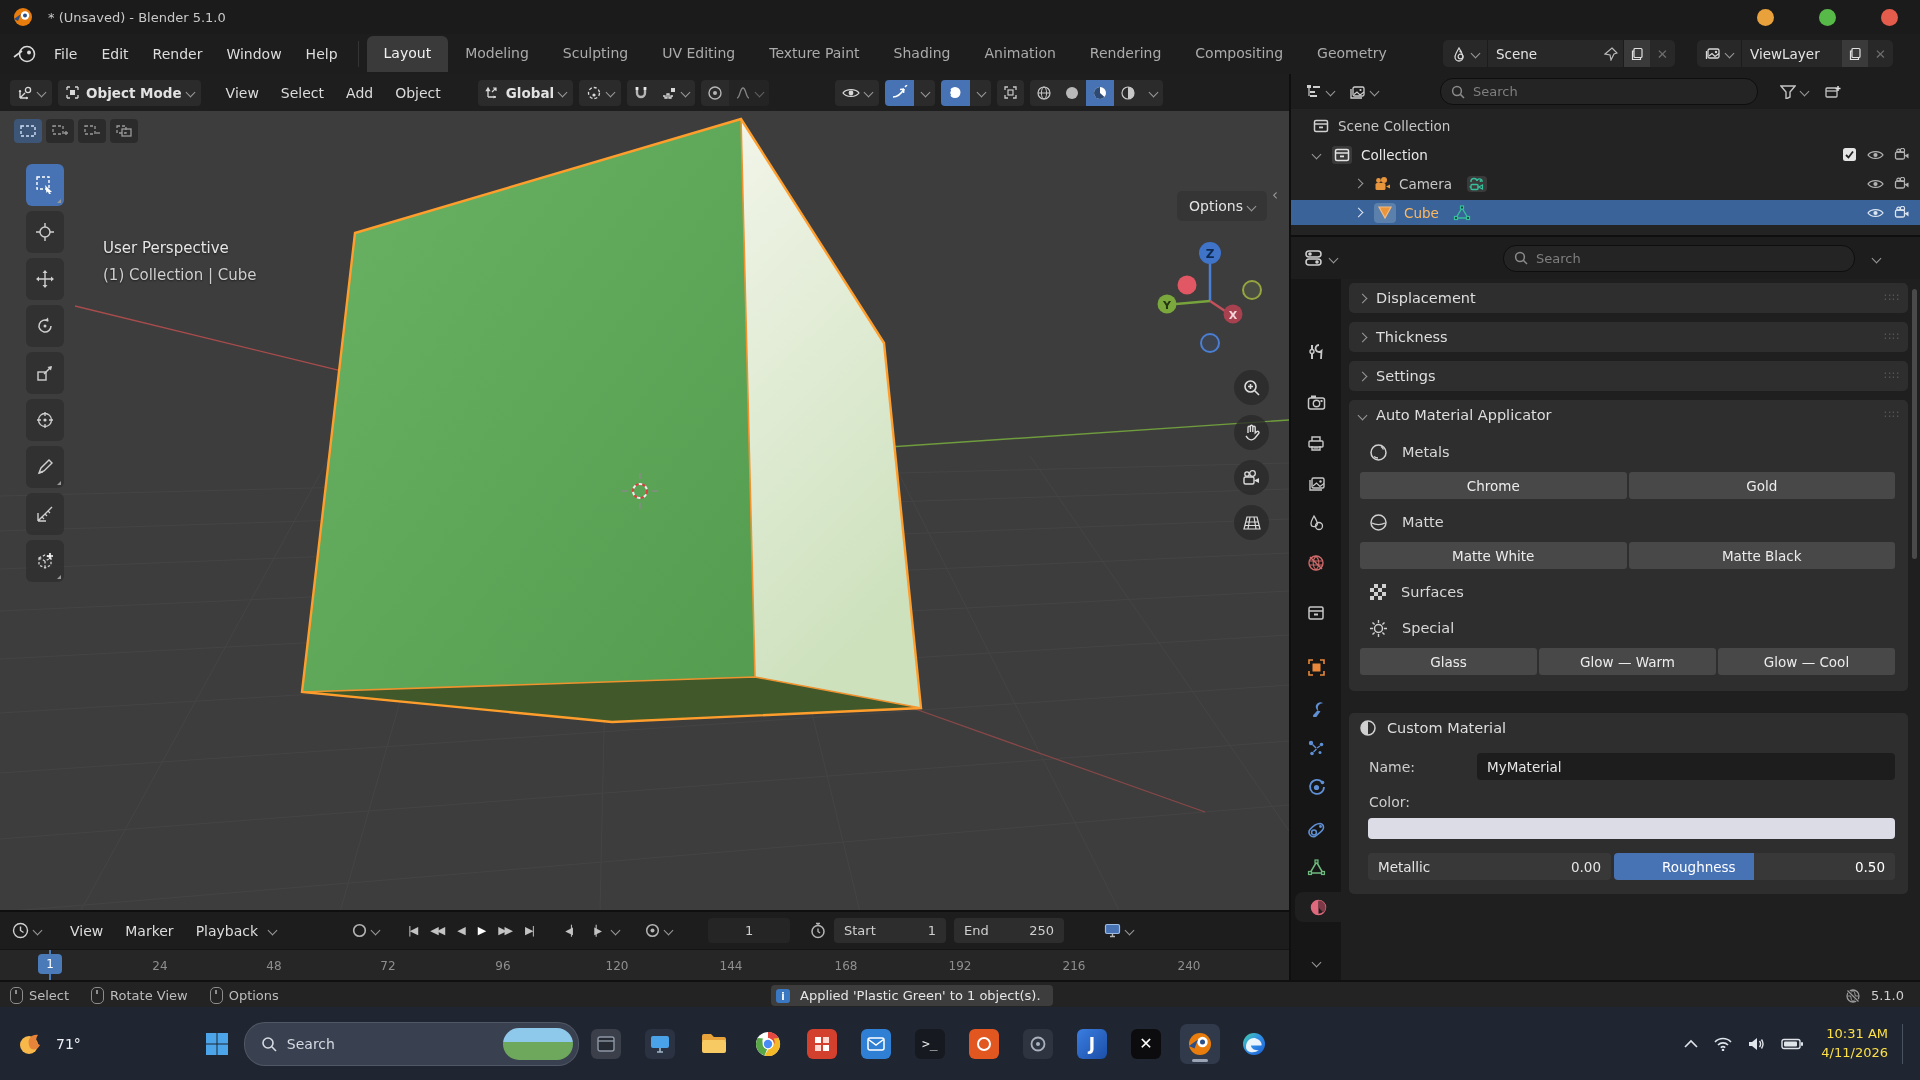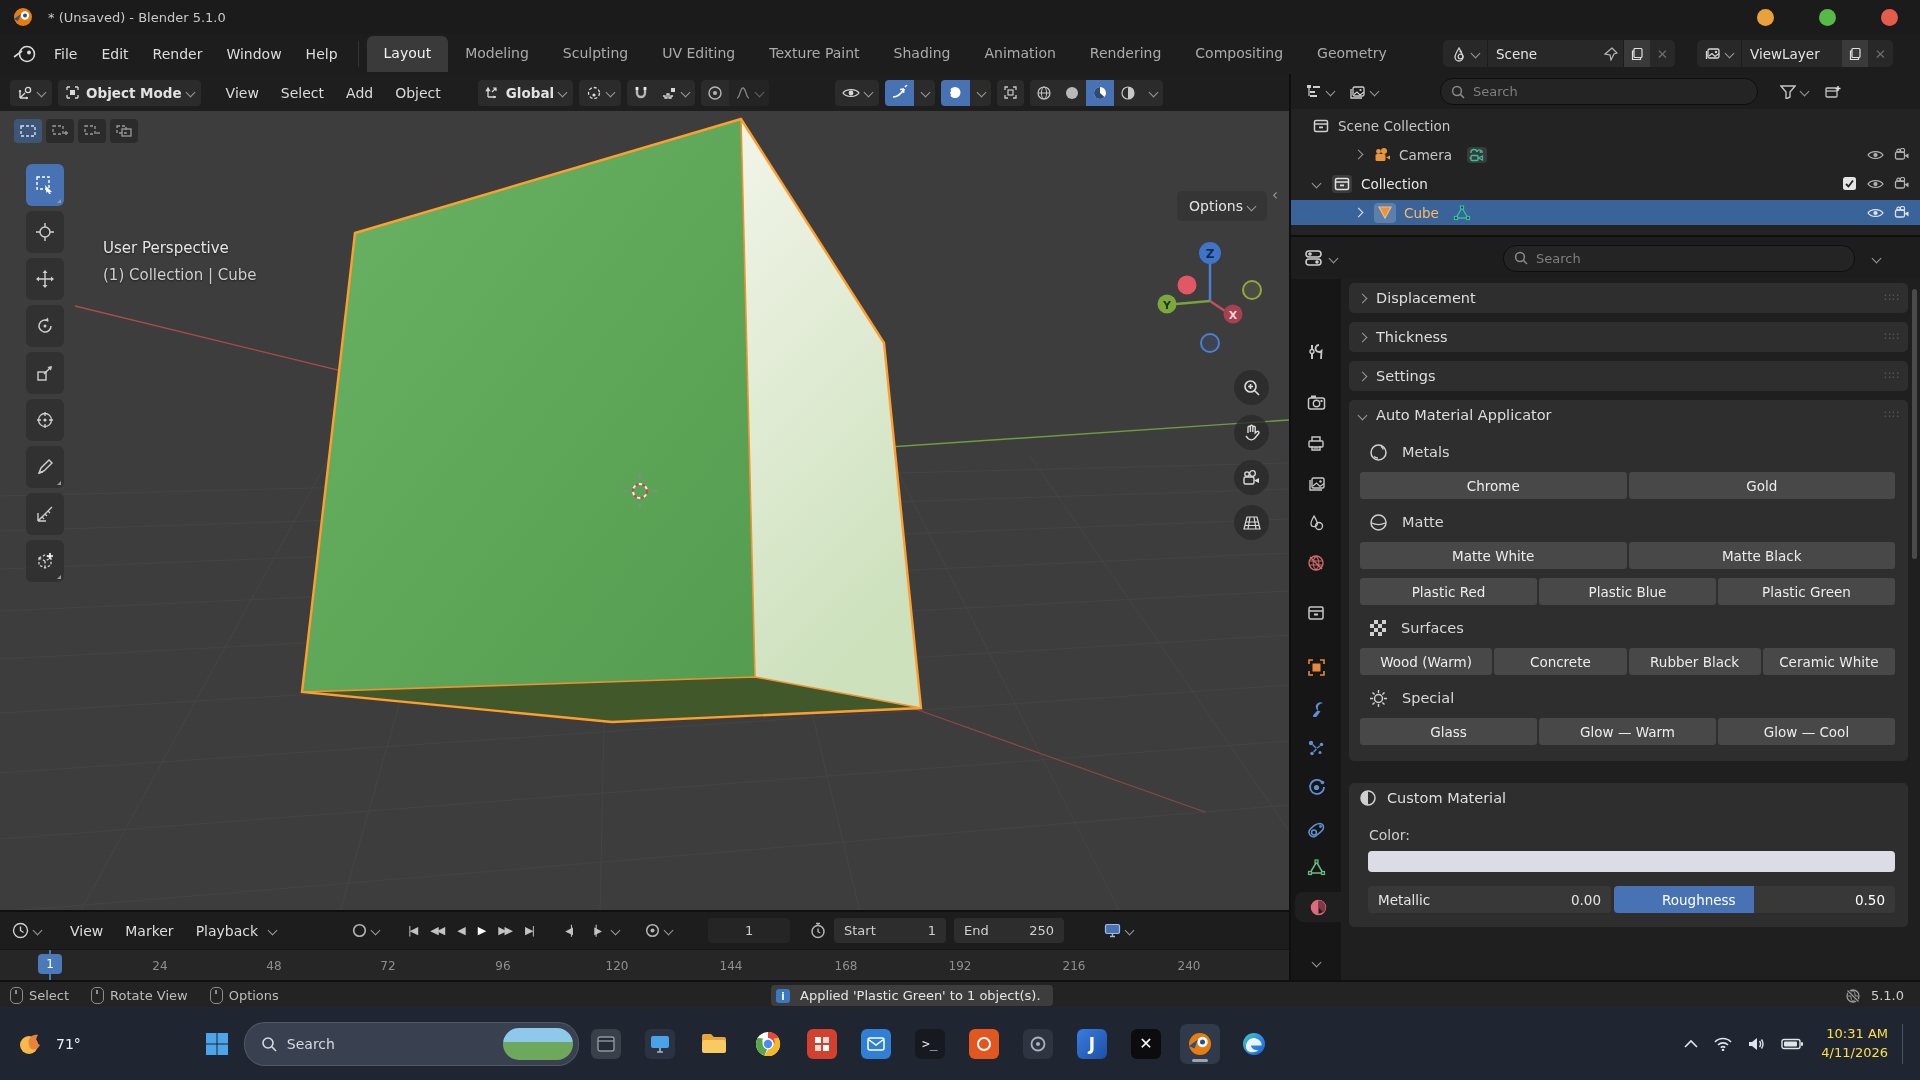--- a/index.html
+++ b/index.html
@@ -546,20 +546,46 @@
 
   <div class="ol-row" style="padding-left:22px;">
     <svg class="ico" width="16" height="14" viewBox="0 0 16 14" style="margin-right:9px;">
         <rect x="1.5" y="1.5" width="13" height="11" rx="1.5" fill="none" stroke="#d0d0d0" stroke-width="1.5"></rect>
         <path d="M1.5 5 h13" stroke="#d0d0d0" stroke-width="1.5"></path>
         <rect x="6" y="7.5" width="4" height="1.8" fill="#d0d0d0"></rect>
       </svg>
     <span>Scene Collection</span>
   </div>
 
+  <div class="ol-row" style="padding-left:22px;">
+    <span class="chv" style="margin:0 12px 0 0;"></span>
+    <svg class="ico" width="18" height="16" viewBox="0 0 18 16" style="margin-right:9px;background:#3a3a3a;border-radius:3px;padding:1px;">
+        <rect x="2.5" y="2.5" width="13" height="11" rx="1.5" fill="none" stroke="#e2e2e2" stroke-width="1.5"></rect>
+        <path d="M2.5 6 h13" stroke="#e2e2e2" stroke-width="1.5"></path>
+        <rect x="7" y="8.5" width="4" height="1.8" fill="#e2e2e2"></rect>
+      </svg>
+    <span style="color:#e8e8e8;">Collection</span>
+    <div class="ol-right">
+      <svg class="ico" width="15" height="15" viewBox="0 0 15 15">
+          <rect x="1" y="1" width="13" height="13" rx="2.5" fill="#e4e4e4"></rect>
+          <path d="M4 8 l2.5 2.5 L11 4.5" fill="none" stroke="#222" stroke-width="1.8"></path>
+        </svg>
+      <svg class="ico" width="17" height="12" viewBox="0 0 17 12">
+          <path d="M1 6 C4 1.5 13 1.5 16 6 C13 10.5 4 10.5 1 6 Z" fill="none" stroke="#b3b3b3" stroke-width="1.3"></path>
+          <circle cx="8.5" cy="6" r="2.1" fill="#b3b3b3"></circle>
+        </svg>
+      <svg class="ico" width="16" height="13" viewBox="0 0 16 13">
+          <rect x="1.5" y="4" width="9" height="7" rx="1.5" fill="none" stroke="#b3b3b3" stroke-width="1.3"></rect>
+          <circle cx="4.5" cy="2.8" r="1.7" fill="none" stroke="#b3b3b3" stroke-width="1.1"></circle>
+          <circle cx="8.5" cy="2.4" r="2.1" fill="none" stroke="#b3b3b3" stroke-width="1.1"></circle>
+          <path d="M10.5 7.5 L14.5 5.5 V10.5 Z" fill="#b3b3b3"></path>
+        </svg>
+    </div>
+  </div>
+
   <div class="ol-row" style="padding-left:64px;">
     <span class="chv r" style="margin:0 12px 0 0;"></span>
     <svg class="ico" width="17" height="14" viewBox="0 0 17 14" style="margin-right:8px;">
         <circle cx="4.5" cy="3.5" r="2.4" fill="#e8953c"></circle>
         <circle cx="10" cy="3" r="3" fill="#e8953c"></circle>
         <rect x="1.5" y="6" width="10" height="7" rx="1.5" fill="#e8953c"></rect>
         <path d="M12 9.5 L16 7.5 V11.5 Z" fill="#e8953c"></path>
       </svg>
     <span>Camera</span>
     <svg class="ico" width="22" height="18" viewBox="0 0 22 18" style="margin-left:14px;">
@@ -577,46 +603,20 @@
         </svg>
       <svg class="ico" width="16" height="13" viewBox="0 0 16 13">
           <rect x="1.5" y="4" width="9" height="7" rx="1.5" fill="none" stroke="#b3b3b3" stroke-width="1.3"></rect>
           <circle cx="4.5" cy="2.8" r="1.7" fill="none" stroke="#b3b3b3" stroke-width="1.1"></circle>
           <circle cx="8.5" cy="2.4" r="2.1" fill="none" stroke="#b3b3b3" stroke-width="1.1"></circle>
           <path d="M10.5 7.5 L14.5 5.5 V10.5 Z" fill="#b3b3b3"></path>
         </svg>
     </div>
   </div>
 
-  <div class="ol-row" style="padding-left:22px;">
-    <span class="chv" style="margin:0 12px 0 0;"></span>
-    <svg class="ico" width="18" height="16" viewBox="0 0 18 16" style="margin-right:9px;background:#3a3a3a;border-radius:3px;padding:1px;">
-        <rect x="2.5" y="2.5" width="13" height="11" rx="1.5" fill="none" stroke="#e2e2e2" stroke-width="1.5"></rect>
-        <path d="M2.5 6 h13" stroke="#e2e2e2" stroke-width="1.5"></path>
-        <rect x="7" y="8.5" width="4" height="1.8" fill="#e2e2e2"></rect>
-      </svg>
-    <span style="color:#e8e8e8;">Collection</span>
-    <div class="ol-right">
-      <svg class="ico" width="15" height="15" viewBox="0 0 15 15">
-          <rect x="1" y="1" width="13" height="13" rx="2.5" fill="#e4e4e4"></rect>
-          <path d="M4 8 l2.5 2.5 L11 4.5" fill="none" stroke="#222" stroke-width="1.8"></path>
-        </svg>
-      <svg class="ico" width="17" height="12" viewBox="0 0 17 12">
-          <path d="M1 6 C4 1.5 13 1.5 16 6 C13 10.5 4 10.5 1 6 Z" fill="none" stroke="#b3b3b3" stroke-width="1.3"></path>
-          <circle cx="8.5" cy="6" r="2.1" fill="#b3b3b3"></circle>
-        </svg>
-      <svg class="ico" width="16" height="13" viewBox="0 0 16 13">
-          <rect x="1.5" y="4" width="9" height="7" rx="1.5" fill="none" stroke="#b3b3b3" stroke-width="1.3"></rect>
-          <circle cx="4.5" cy="2.8" r="1.7" fill="none" stroke="#b3b3b3" stroke-width="1.1"></circle>
-          <circle cx="8.5" cy="2.4" r="2.1" fill="none" stroke="#b3b3b3" stroke-width="1.1"></circle>
-          <path d="M10.5 7.5 L14.5 5.5 V10.5 Z" fill="#b3b3b3"></path>
-        </svg>
-    </div>
-  </div>
-
   <div class="ol-row sel" style="padding-left:64px;">
     <span class="chv r" style="margin:0 12px 0 0;border-color:#dfe8f5;"></span>
     <svg class="ico" width="20" height="18" viewBox="0 0 20 18" style="margin-right:8px;background:#5b80ac;border-radius:4px;padding:1px;">
         <path d="M4 3 H16 L10 14 Z" fill="#e8953c" stroke="#f4bb80" stroke-width="1.2"></path>
       </svg>
     <span style="color:#ffb95e;">Cube</span>
     <svg class="ico" width="18" height="16" viewBox="0 0 18 16" style="margin-left:14px;">
         <path d="M9 3 L15 13 H3 Z" fill="none" stroke="#35bf9a" stroke-width="1.4"></path>
         <rect x="7.5" y="1" width="3" height="3" fill="#0f3b30" stroke="#35bf9a" stroke-width="1.2"></rect>
         <rect x="1.5" y="11.5" width="3" height="3" fill="#0f3b30" stroke="#35bf9a" stroke-width="1.2"></rect>
@@ -818,48 +818,37 @@
             <circle cx="9.5" cy="9.5" r="7.5" fill="none" stroke="#d0d0d0" stroke-width="1.5"></circle>
             <path d="M3 10 a9 5 0 0 0 13 0" fill="none" stroke="#d0d0d0" stroke-width="1.3"></path>
           </svg>
         <span>Matte</span>
       </div>
       <div class="btnrow">
         <div class="pbtn">Matte White</div>
         <div class="pbtn">Matte Black</div>
       </div>
 
-      <div class="btnrow">
-        <div class="pbtn">Plastic Red</div>
-        <div class="pbtn">Plastic Blue</div>
-        <div class="pbtn">Plastic Green</div>
-      </div>
 
       <div class="grp-label">
         <svg class="ico" width="18" height="18" viewBox="0 0 18 18">
             <rect x="1" y="1" width="16" height="16" fill="#d0d0d0"></rect>
             <g fill="#2e2e2e">
               <rect x="1" y="1" width="4" height="4"></rect>
               <rect x="9" y="1" width="4" height="4"></rect>
               <rect x="5" y="5" width="4" height="4"></rect>
               <rect x="13" y="5" width="4" height="4"></rect>
               <rect x="1" y="9" width="4" height="4"></rect>
               <rect x="9" y="9" width="4" height="4"></rect>
               <rect x="5" y="13" width="4" height="4"></rect>
               <rect x="13" y="13" width="4" height="4"></rect>
             </g>
           </svg>
         <span>Surfaces</span>
       </div>
-      <div class="btnrow">
-        <div class="pbtn">Wood (Warm)</div>
-        <div class="pbtn">Concrete</div>
-        <div class="pbtn">Rubber Black</div>
-        <div class="pbtn">Ceramic White</div>
-      </div>
 
       <div class="grp-label">
         <svg class="ico" width="19" height="19" viewBox="0 0 19 19">
             <circle cx="9.5" cy="9.5" r="4" fill="none" stroke="#d0d0d0" stroke-width="1.5"></circle>
             <g stroke="#d0d0d0" stroke-width="1.4">
               <path d="M9.5 1 v3 M9.5 15 v3 M1 9.5 h3 M15 9.5 h3 M3.5 3.5 l2.1 2.1 M13.4 13.4 l2.1 2.1 M15.5 3.5 l-2.1 2.1 M5.6 13.4 l-2.1 2.1"></path>
             </g>
           </svg>
         <span>Special</span>
       </div>
@@ -870,20 +859,26 @@
       </div>
     </div>
 
     <div class="panel" style="margin-top:22px;padding-bottom:14px;">
       <div class="panel-h" style="gap:10px;">
         <svg class="ico" width="18" height="18" viewBox="0 0 18 18">
             <circle cx="9" cy="9" r="7" fill="none" stroke="#d0d0d0" stroke-width="1.5"></circle>
             <path d="M9 2 a7 7 0 0 0 0 14 Z" fill="#d0d0d0"></path>
           </svg>
         <span>Custom Material</span>
+      </div>
+      <div class="flex" style="margin:10px 13px 0 20px;">
+        <span style="font-size:14px;color:#cdcdcd;">Name:</span>
+        <div class="field" style="flex:1;margin-left:62px;">
+          <span>MyMaterial</span>
+        </div>
       </div>
       <div style="margin:14px 13px 0 20px;font-size:14px;color:#cdcdcd;">Color:</div>
       <div style="margin:8px 13px 0 19px;height:21px;border-radius:4px;background:#dcdce6;"></div>
       <div class="flex" style="margin:14px 13px 0 19px;gap:3px;">
         <div class="field" style="flex:1;background:#383838;justify-content:space-between;">
           <span>Metallic</span>
           <span>0.00</span>
         </div>
         <div class="field" style="flex:1;background:linear-gradient(to right,#4772b3 50%,#383838 50%);justify-content:space-between;color:#fff;padding-left:48px;">
           <span>Roughness</span>

